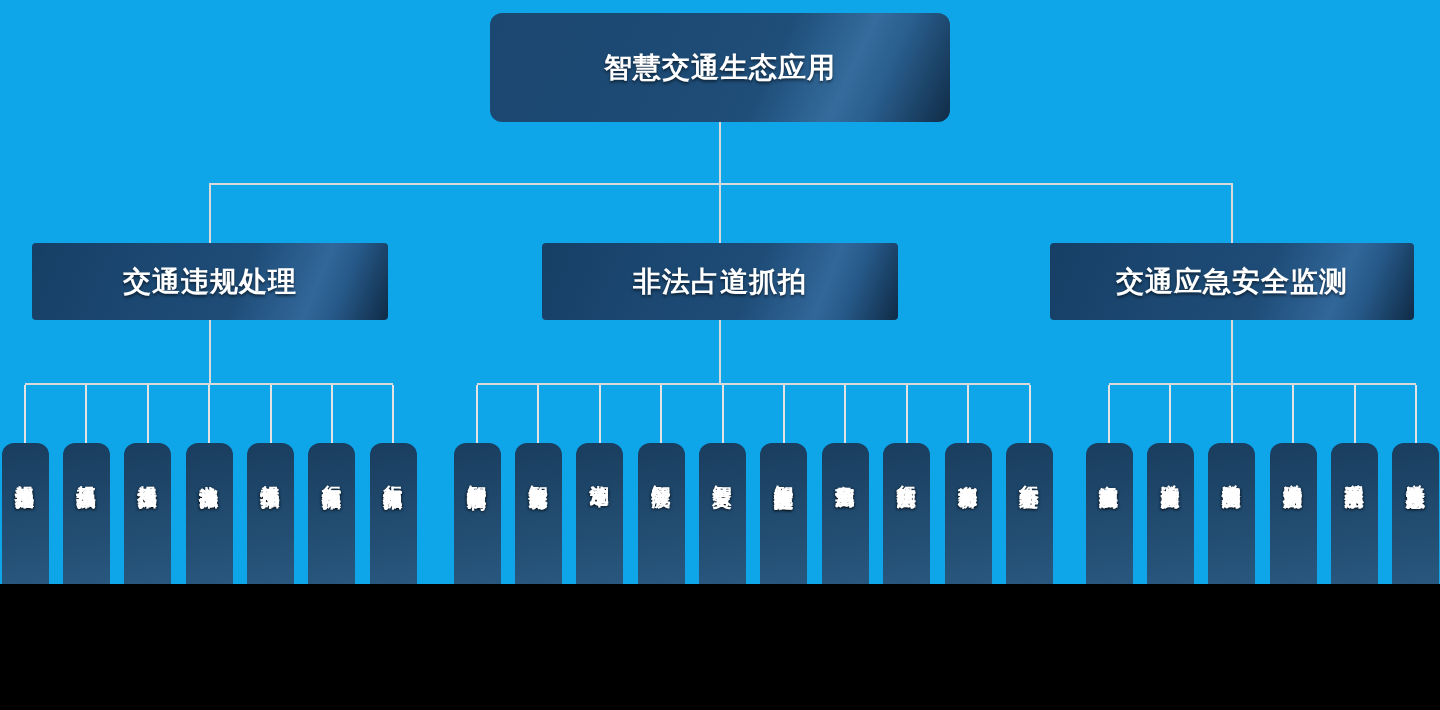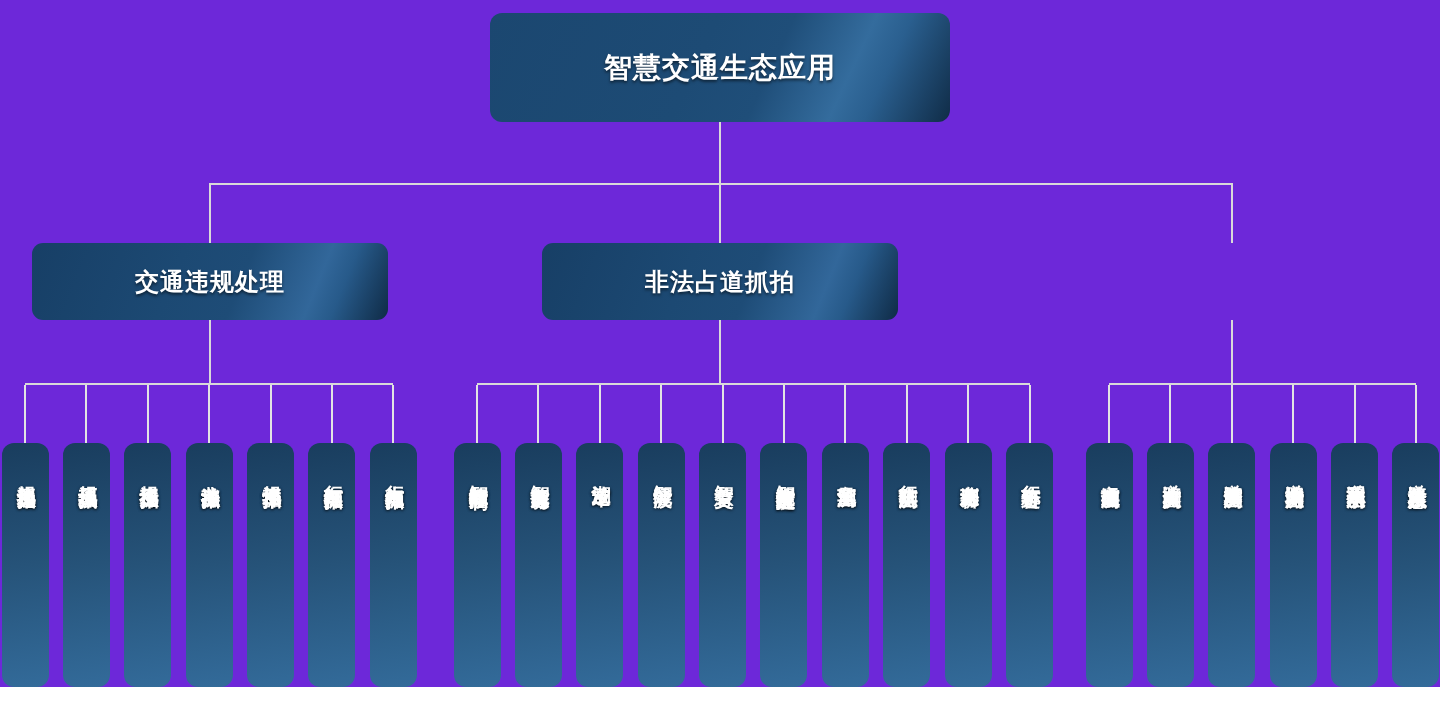--- a/index.html
+++ b/index.html
@@ -1,42 +1,42 @@
 <!DOCTYPE html>
 <html><head>
 <meta charset="utf-8">
 <style>
   html,body{margin:0;padding:0;background:#000;}
   .canvas{
     position:relative;
-    width:1440px;height:710px;
-    background:#6d28d9;
+    width:1440px;height:584px;
+    background:#0ea5e9;
     overflow:hidden;
-    font-family:Liberation Mono, monospace;
+    font-family:Liberation Serif, serif;
   }
   .bottom-strip{
     position:absolute;left:0;top:687px;width:1440px;height:23px;
     background:#ffffff;
   }
   
   .node{
     position:absolute;
     display:flex;align-items:center;justify-content:center;
     color:#fff;font-weight:bold;
     border-radius:12px;
     text-shadow:0 2px 3px rgba(0,0,0,.55);
   }
   .root{
     left:490px;top:13px;width:460px;height:109px;
     font-size:28px;letter-spacing:1px;
     background:linear-gradient(115deg,#1b4770 0%,#1d4b75 45%,#1f4e79 60%,#346c9d 76%,#2a5f8f 83%,#102c47 100%);
   }
   .branch{
     top:243px;height:77px;
-    font-size:24px;letter-spacing:1px;border-radius:11px;
+    font-size:28px;letter-spacing:1px;border-radius:4px;
     background:linear-gradient(112deg,#173f66 0%,#1c4973 40%,#1e4c77 58%,#32679a 78%,#275a8a 85%,#0f2b46 100%);
   }
   
   .line{position:absolute;background:#d9d9d9;}
   .line.v{width:2px;}
   .line.h{height:2px;}
   
   .group{position:absolute;top:383px;}
   .rail{
     position:absolute;top:0;left:23.5px;right:23.5px;height:2px;
@@ -84,20 +84,23 @@
   <div class="line v" style="left:209px;top:185px;height:58px"></div>
   <div class="line v" style="left:719px;top:185px;height:58px"></div>
   <div class="line v" style="left:1231px;top:185px;height:58px"></div>
 
   <div class="node branch" style="left:32px;width:356px">
     <span>交通违规处理</span>
   </div>
   <div class="node branch" style="left:542px;width:356px">
     <span>非法占道抓拍</span>
   </div>
+  <div class="node branch" style="left:1050px;width:364px">
+    <span>交通应急安全监测</span>
+  </div>
 
   <div class="group" style="left:1.5px">
     <div class="branch-vert" style="left:207.5px"></div>
     <div class="rail"></div>
     <div class="leaves">
         <div class="leaf-cell">
           <div class="drop"></div>
           <div class="leaf">
             <span class="vtext">违规超速抓拍</span>
           </div>

